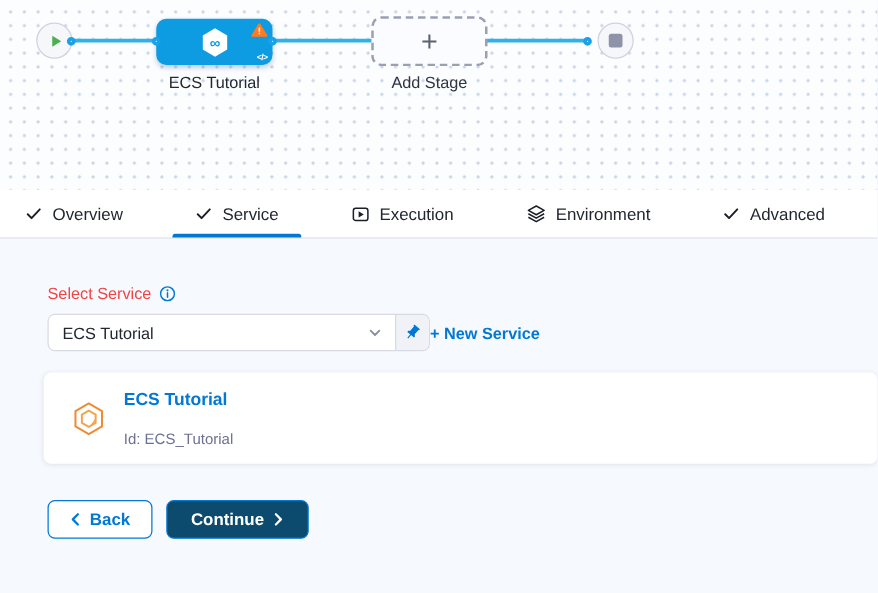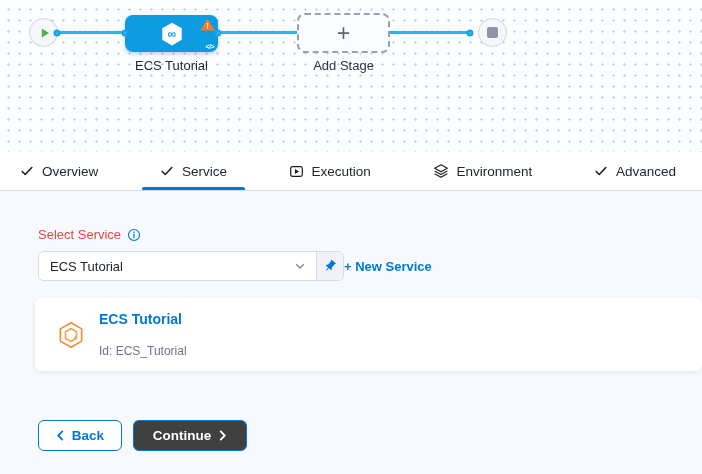--- a/index.html
+++ b/index.html
@@ -43,21 +43,21 @@
   .add-stage {
     position: absolute; left: 297px; top: 13px; width: 93px; height: 40px;
     border: 2px dashed #9aa0b2; border-radius: 8px; background: #fbfcff;
     display: flex; align-items: center; justify-content: center;
     color: #5d6370; font-size: 23px; font-weight: 300; line-height: 1;
   }
 
   
   .tabbar {
     height: 39px; flex: none; background: #fff; border-bottom: 1px solid #d9dbe7;
-    display: flex; align-items: stretch; justify-content: space-between; padding-right: 6px;
+    display: flex; align-items: stretch; justify-content: space-between; padding-right: 22px;
   }
   .tab {
     position: relative; display: flex; align-items: center; gap: 8px;
     padding: 0 20px; font-size: 13.5px; color: #22272f; cursor: pointer; white-space: nowrap;
   }
   .tab.active { font-weight: normal; }
   .tab.active::after {
     content: ""; position: absolute; left: 2px; right: 2px; bottom: 0; height: 3px;
     background: #0278d5; border-radius: 2px 2px 0 0;
   }
@@ -81,24 +81,24 @@
   .new-service-link { font-size: 13px; font-weight: bold; color: #0278d5; cursor: pointer; }
 
   .service-card {
     margin: 17px 0 0 -3px; width: 667px; height: 73px; background: #fff;
     border-radius: 6px; box-shadow: 0 1px 4px rgba(40, 60, 100, .10);
     display: flex; align-items: center; gap: 13px; padding-left: 21px;
   }
   .card-title { font-size: 14px; font-weight: bold; color: #0278d5; }
   .card-id { font-size: 12px; color: #6e7191; margin-top: 17px; }
 
-  .footer { display: flex; align-items: center; gap: 11px; margin-top: 49px; }
+  .footer { display: flex; align-items: center; gap: 11px; margin-top: 29px; }
   .btn { height: 31px; border-radius: 6px; display: flex; align-items: center; justify-content: center; gap: 7px; font-size: 13.5px; font-weight: bold; cursor: pointer; }
   .btn-back { width: 84px; background: #fff; border: 1.5px solid #0278d5; color: #0278d5; }
-  .btn-continue { width: 114px; background: #404040; border: 1.5px solid #0278d5; color: #fff; }
+  .btn-continue { width: 114px; background: #0c4a6e; border: 1.5px solid #0278d5; color: #fff; }
 </style>
 </head>
 <body>
 
 <div class="screen">
 
   <div class="canvas">
     <div class="flow-line"></div>
 
     <div class="terminal-node start-node">

